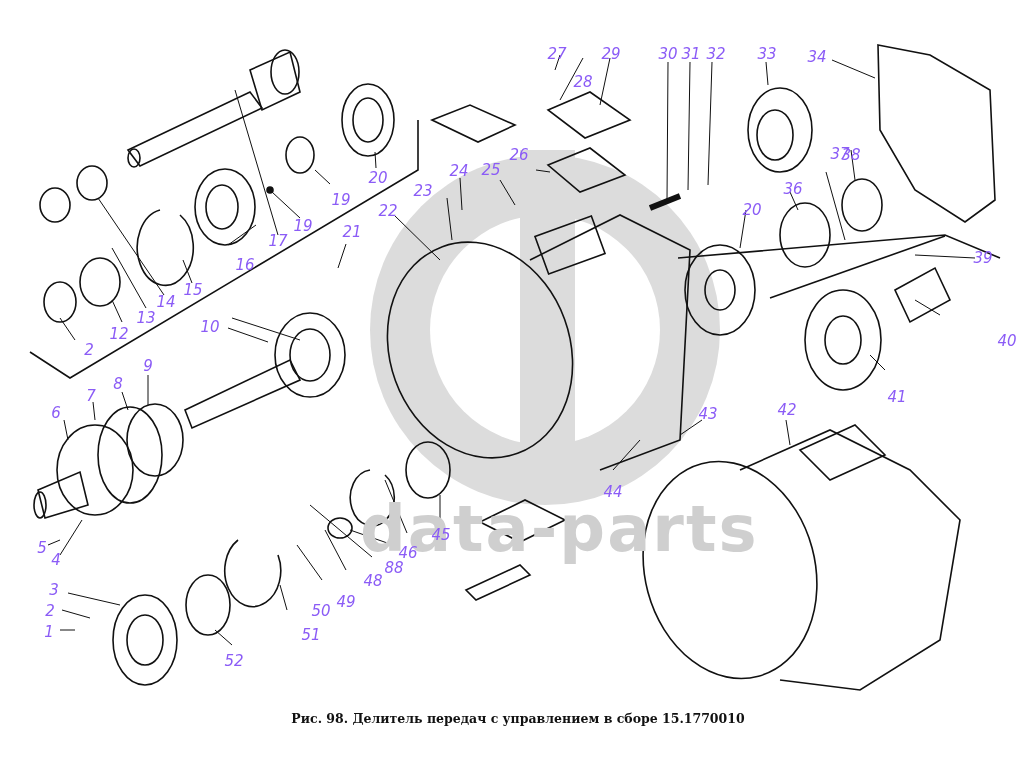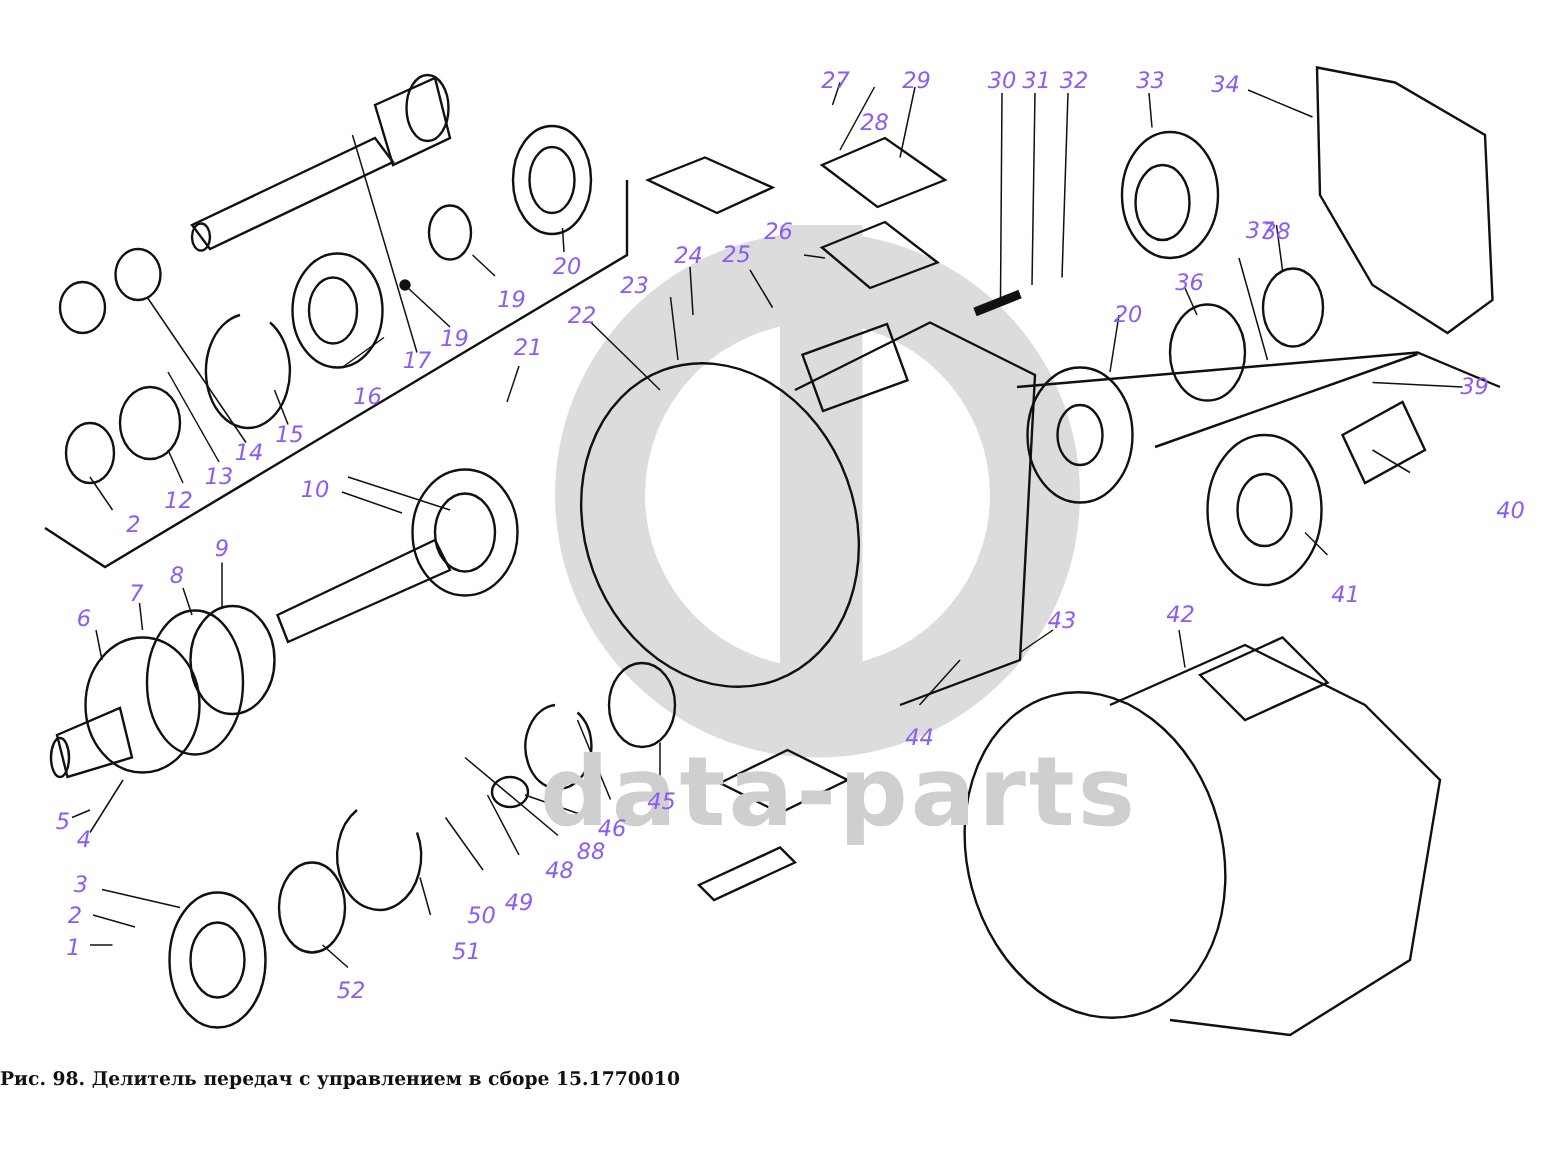--- a/index.html
+++ b/index.html
@@ -1,19 +1,19 @@
 <!DOCTYPE html>
 <html><head>
 <meta charset="utf-8">
 <style>
   html,body{margin:0;padding:0;background:#fff;}
   body{width:1036px;height:768px;position:relative;overflow:hidden;font-family:"DejaVu Sans",sans-serif;}
   #stage{position:absolute;left:0;top:0;width:1036px;height:768px;}
   .lbl{position:absolute;font-family:"DejaVu Sans",sans-serif;font-style:italic;font-size:15px;color:#8b5cf6;line-height:1;transform:translate(-50%,-50%);white-space:nowrap;}
-  .caption{position:absolute;left:0;width:1036px;top:711px;font-family:"DejaVu Serif",serif;font-size:12.5px;font-weight:bold;color:#111;}
+  .caption{position:absolute;left:0;width:1036px;top:711px;text-align:center;font-family:"DejaVu Serif",serif;font-size:12.5px;font-weight:bold;color:#111;}
   .wm{position:absolute;font-family:"DejaVu Sans",sans-serif;font-size:64px;font-weight:bold;color:#cfcfcf;left:360px;top:492px;letter-spacing:2px;}
 </style>
 </head>
 <body>
 
 <div id="stage">
   <svg id="art" width="1036" height="768" viewBox="0 0 1036 768" xmlns="http://www.w3.org/2000/svg" fill="none" stroke="#111" stroke-width="1.6">
 
     <g stroke="none" fill="#d9d9d9">
       <circle cx="545" cy="330" r="175" fill="#dcdcdc"></circle>

